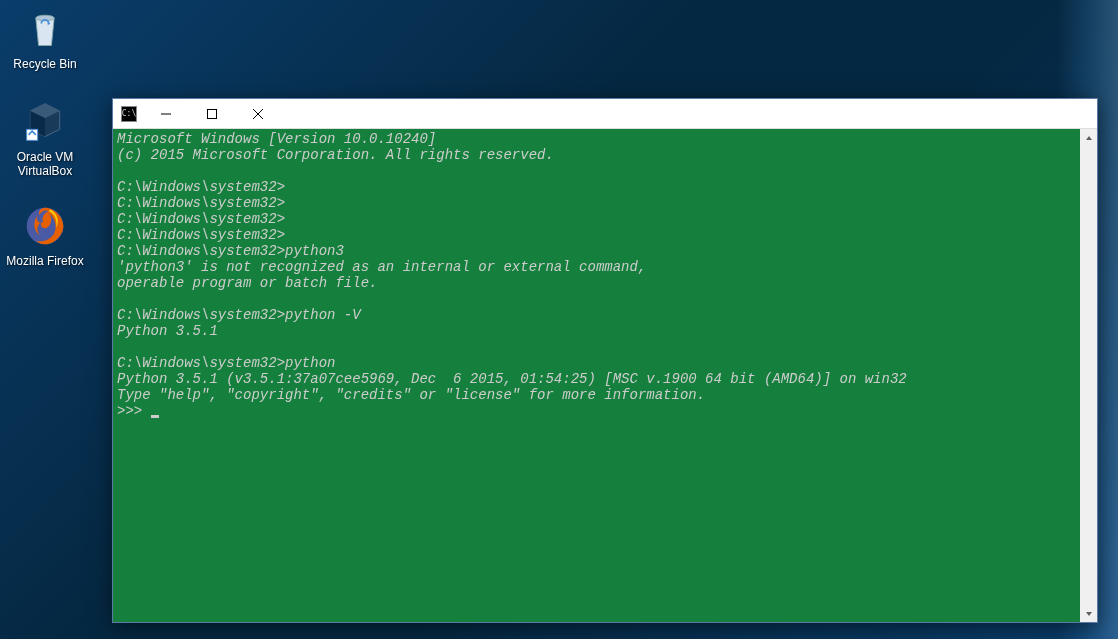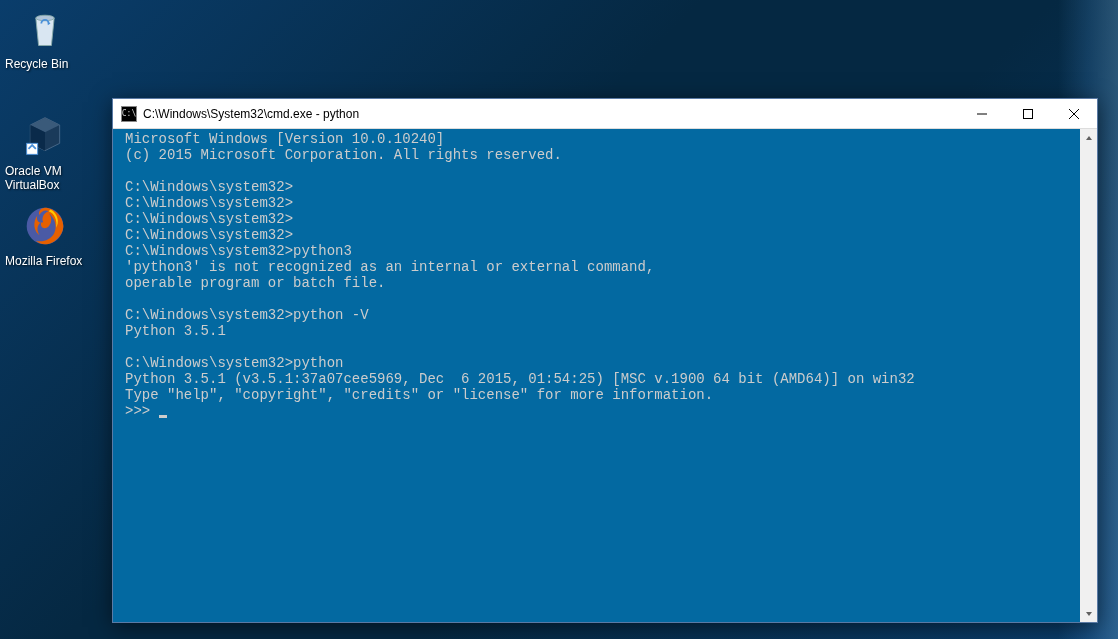--- a/index.html
+++ b/index.html
@@ -15,38 +15,39 @@
       position: absolute;
       right: 0;
       top: 0;
       bottom: 0;
       width: 60px;
       background: linear-gradient(90deg, transparent, rgba(100,180,255,0.15), rgba(150,210,255,0.25));
     }
     .desktop-icon {
       position: absolute;
       width: 80px;
+      text-align: center;
       cursor: pointer;
     }
     .desktop-icon .icon-box {
       width: 48px;
       height: 48px;
       margin: 0 auto 4px;
       display: flex;
       align-items: center;
       justify-content: center;
     }
     .desktop-icon .label {
       color: #fff;
       font-size: 12px;
       line-height: 14px;
       text-shadow: 1px 1px 2px rgba(0,0,0,0.7);
     }
     .recycle-bin { left: 5px; top: 5px; }
-    .virtualbox { left: 5px; top: 112px; }
+    .virtualbox { left: 5px; top: 98px; }
     .firefox { left: 5px; top: 202px; }
 
     .window {
       position: absolute;
       left: 112px;
       top: 98px;
       width: 986px;
       height: 525px;
       background: #fff;
       border: 1px solid #5a7aa5;
@@ -94,28 +95,29 @@
     }
     .titlebar .ctrl svg { width: 10px; height: 10px; }
 
     .terminal-wrap {
       flex: 1;
       display: flex;
       background: #000;
     }
     .terminal {
       flex: 1;
-      background: #0369a1;
+      background: #15803d;
       color: #ccc;
       font-family: Consolas, "Courier New", monospace;
       font-size: 14px;
       line-height: 16px;
-      padding: 2px 12px;
+      padding: 2px 4px;
       white-space: pre;
       overflow: hidden;
+      font-style: italic;
     }
     .terminal .line { min-height: 16px; }
     .cursor {
       display: inline-block;
       width: 8px;
       height: 3px;
       background: #ccc;
       vertical-align: bottom;
       margin-bottom: 1px;
     }
@@ -172,21 +174,20 @@
       <path d="M24 4 C 34 4 44 14 44 24 C 44 34 34 44 24 44 C 20 44 16 42 14 40 C 20 42 30 40 34 32 C 38 24 34 14 28 10 C 32 14 32 22 26 26 C 22 28 18 24 20 20 C 16 22 14 28 18 34 C 12 30 10 20 16 12 C 14 16 16 22 22 20 C 20 16 22 10 28 8 C 24 6 20 8 18 12 C 16 8 20 4 24 4 Z" fill="#e66000"></path>
       <path d="M28 8 C 34 10 38 18 36 26 C 40 20 38 10 30 6 Z" fill="#ffcb00"></path>
     </svg>
   </div>
   <div class="label">Mozilla Firefox</div>
 </div>
 
 <div class="window">
   <div class="titlebar">
     <div class="app-icon">C:\</div>
-    <div class="title">C:\Windows\System32\cmd.exe - python</div>
     <div class="controls">
       <div class="ctrl">
         <svg viewBox="0 0 10 10">
             <line x1="0" y1="5" x2="10" y2="5" stroke="#000" stroke-width="1"></line>
           </svg>
       </div>
       <div class="ctrl">
         <svg viewBox="0 0 10 10">
             <rect x="0.5" y="0.5" width="9" height="9" fill="none" stroke="#000" stroke-width="1"></rect>
           </svg>

